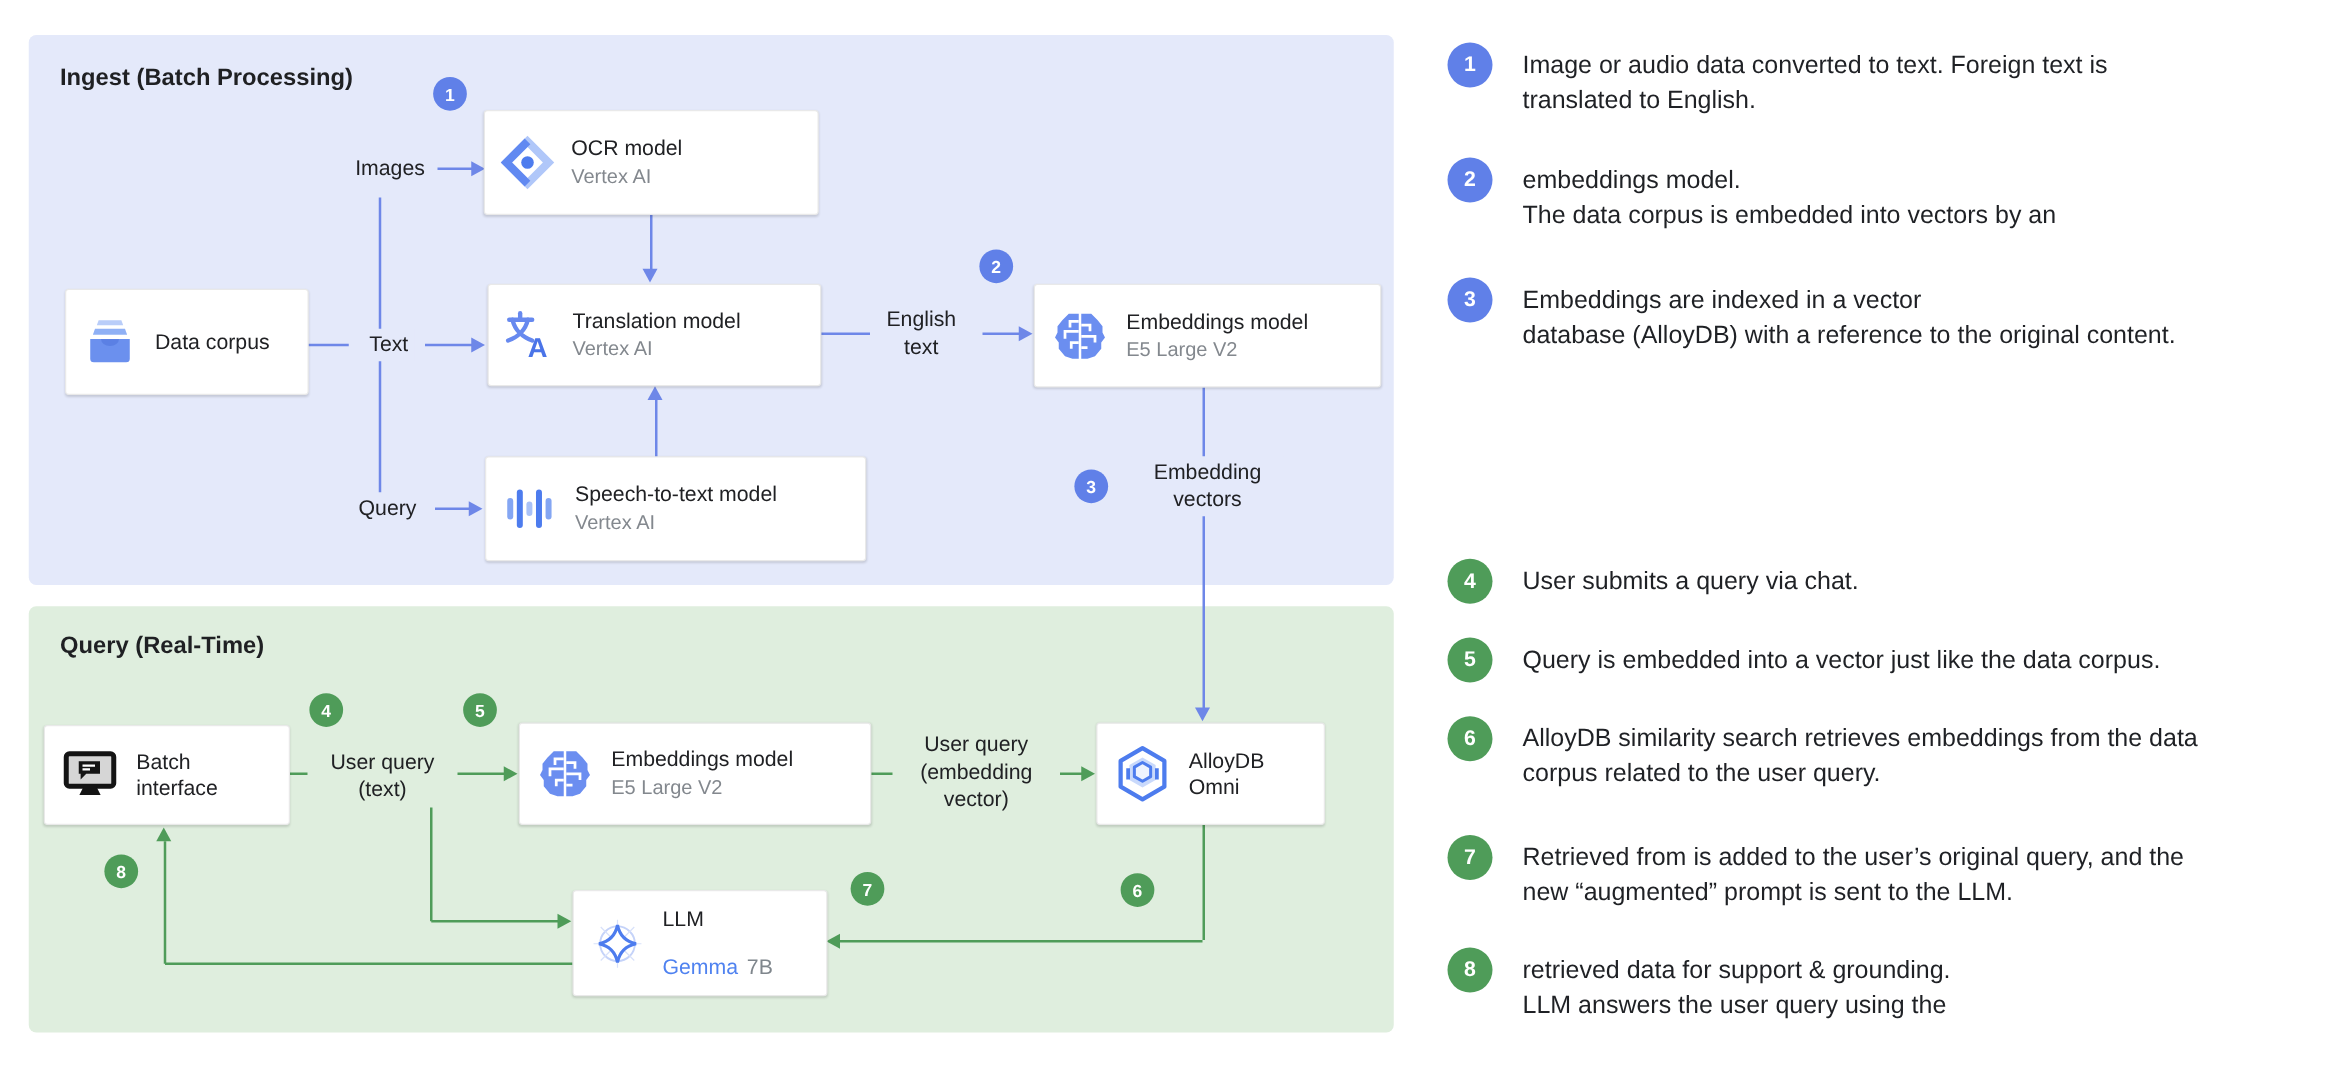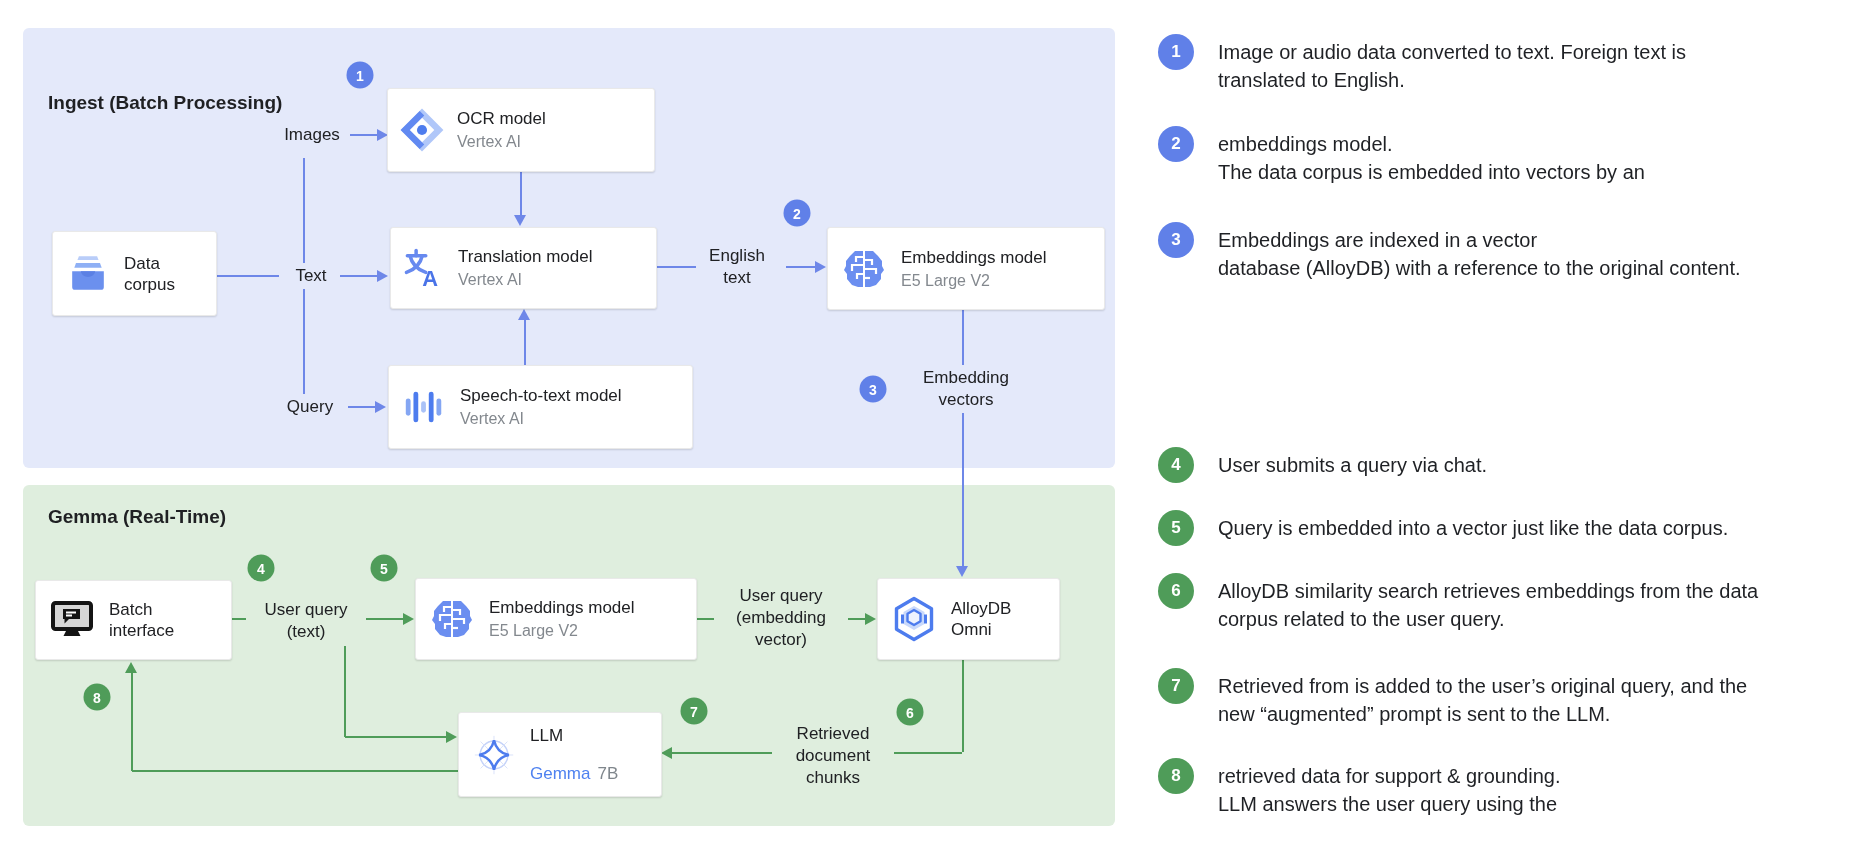--- a/index.html
+++ b/index.html
@@ -63,22 +63,22 @@
   .ann-text{font-size:20px;line-height:28px;color:#1f2125;}
 </style>
 </head>
 <body>
 
 <div style="position:absolute;inset:0;">
 
   <div class="panel panel-blue" style="left:23px;top:28px;width:1092px;height:440px;"></div>
   <div class="panel panel-green" style="left:23px;top:485px;width:1092px;height:341px;"></div>
 
-  <div class="sec-title" style="left:48px;top:52px;margin-top:40px;">Ingest (Batch Processing)</div>
-  <div class="sec-title" style="left:48px;top:506px;">Gemma (Real-Time)</div>
+  <div class="sec-title" style="left:48px;top:52px;">Ingest (Batch Processing)</div>
+  <div class="sec-title" style="left:48px;top:506px;">Query (Real-Time)</div>
 
   <div class="hline lblue" style="left:350px;top:134px;width:28px;"></div>
   <div class="ah ah-r ablue" style="left:377px;top:129px;"></div>
 
   <div class="vline lblue" style="left:303px;top:158px;height:236px;"></div>
 
   <div class="hline lblue" style="left:217px;top:275px;width:62px;"></div>
   <div class="hline lblue" style="left:340px;top:275px;width:38px;"></div>
   <div class="ah ah-r ablue" style="left:377px;top:270px;"></div>
 
@@ -120,23 +120,22 @@
   <div class="ah ah-u agreen" style="left:125px;top:662px;"></div>
 
   <div class="dlabel bg-blue nowrap" style="left:312px;top:135px;">Images</div>
   <div class="dlabel bg-blue nowrap" style="left:311px;top:276px;">Text</div>
   <div class="dlabel bg-blue nowrap" style="left:310px;top:407px;">Query</div>
   <div class="dlabel bg-blue" style="left:737px;top:267px;width:72px;">English text</div>
   <div class="dlabel bg-blue" style="left:966px;top:389px;width:112px;">Embedding vectors</div>
 
   <div class="dlabel bg-green" style="left:306px;top:621px;width:110px;">User query (text)</div>
   <div class="dlabel bg-green" style="left:781px;top:618px;width:124px;">User query (embedding vector)</div>
-  <div class="dlabel bg-green" style="left:833px;top:756px;width:112px;">Retrieved document chunks</div>
-
-  <div class="node" style="left:52px;top:231px;width:165px;height:85px;">
+
+  <div class="node" style="left:52px;top:231px;width:195px;height:85px;">
     <span class="nicon">
       <svg width="46" height="46" viewBox="0 0 48 48">
         <path d="M14.5 5.5 h19 l1.5 4 h-22 z" fill="#b9cdf9"></path>
         <path d="M11.5 12.5 h25 l1.8 5 h-28.6 z" fill="#8fb0f5"></path>
         <path d="M7.5 21 h33 v16.5 a3 3 0 0 1 -3 3 h-27 a3 3 0 0 1 -3 -3 Z" fill="#6b90ee"></path>
         <path d="M16.5 21 a7.5 6 0 0 0 15 0 Z" fill="#5b80e4"></path>
       </svg>
     </span>
     <span class="ntext">
       <span class="node-title">Data corpus</span>

